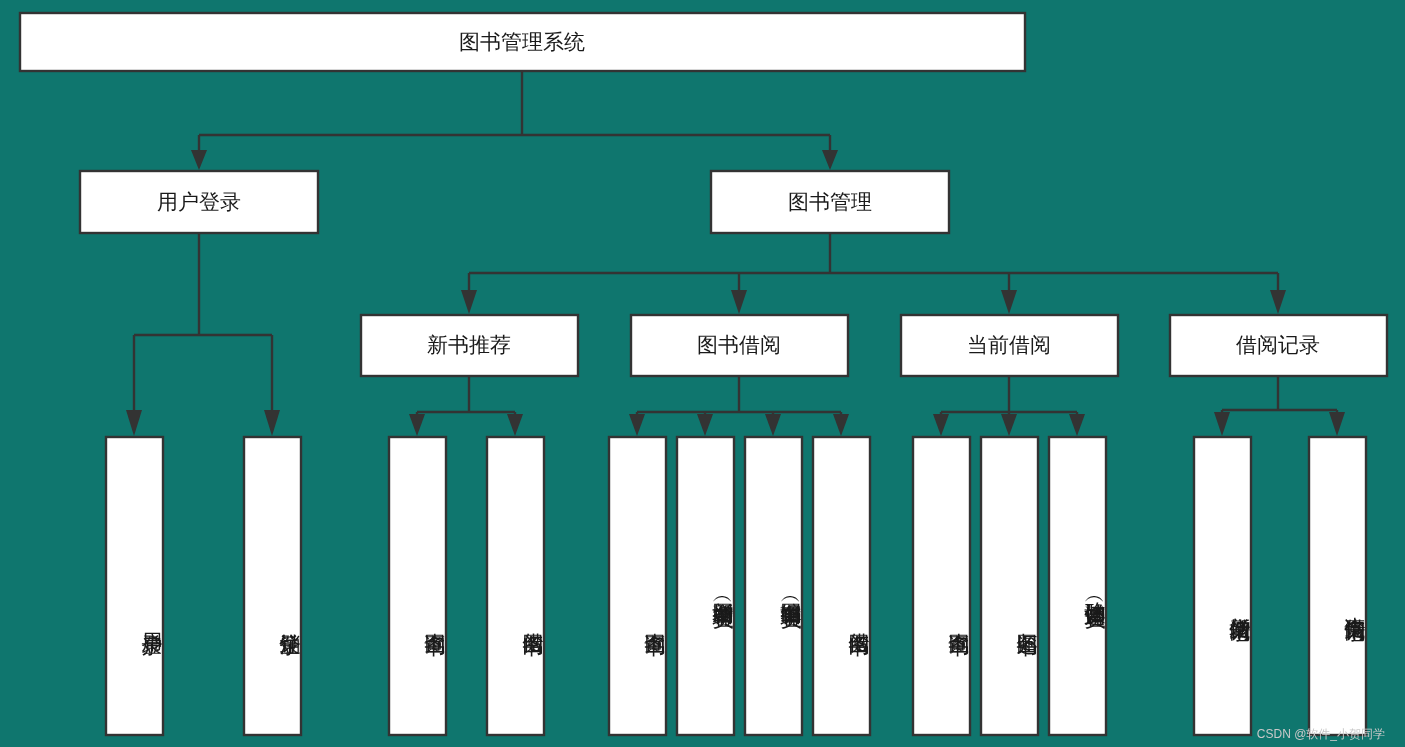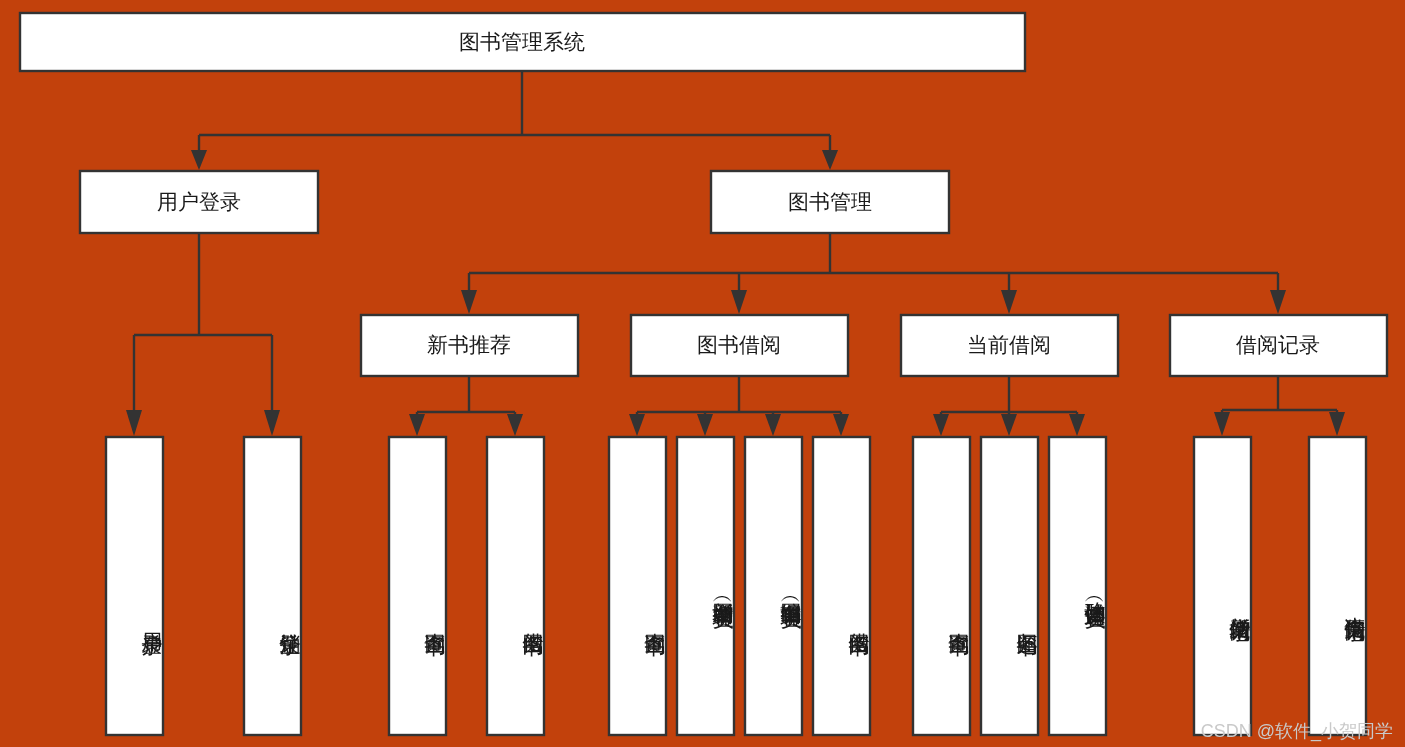--- a/index.html
+++ b/index.html
@@ -7,21 +7,21 @@
     padding: 0;
     background: #ffffff;
   }
   body {
     font-family: "Liberation Sans", "DejaVu Sans", sans-serif;
   }
   #diagram-root {
     position: relative;
     width: 1405px;
     height: 747px;
-    background: #c2410c;
+    background: #0f766e;
     overflow: hidden;
   }
   svg#tree-svg {
     position: absolute;
     left: 0;
     top: 0;
     width: 1405px;
     height: 747px;
   }
   .node-box {
@@ -57,24 +57,24 @@
     letter-spacing: 1px;
     display: flex;
     align-items: flex-start;
     justify-content: center;
     white-space: nowrap;
     pointer-events: none;
     user-select: none;
   }
   .watermark {
     position: absolute;
-    right: 12px;
+    right: 20px;
     bottom: 4px;
     font-family: "Liberation Sans", "DejaVu Sans", sans-serif;
-    font-size: 18px;
+    font-size: 12px;
     color: #c9c9c9;
     white-space: nowrap;
     user-select: none;
   }
 </style>
 </head>
 <body>
 
 <div id="diagram-root">
 

